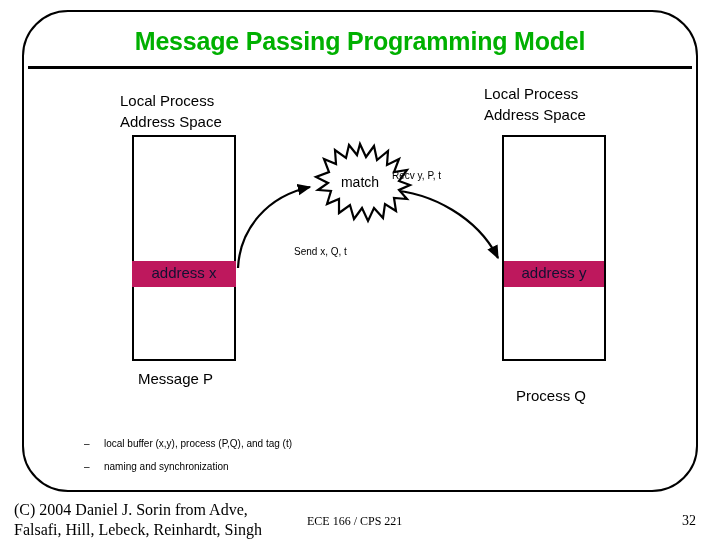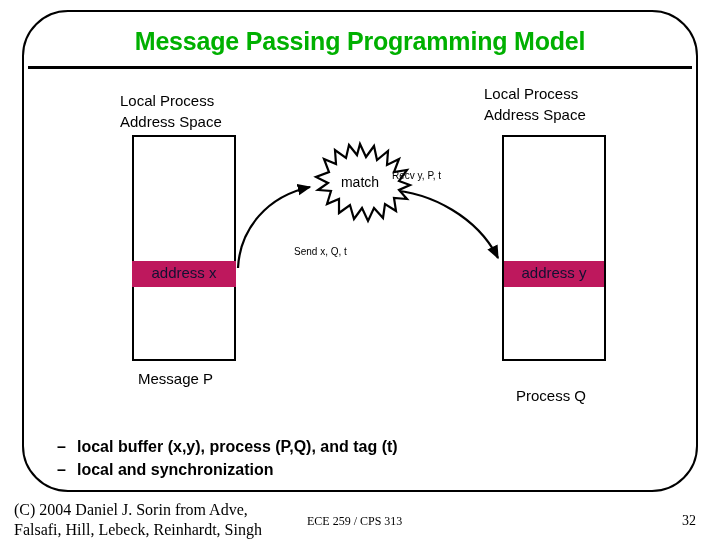--- a/index.html
+++ b/index.html
@@ -133,23 +133,23 @@
     top: 400px;
     font-size: 20px;
     font-weight: bold;
     color: #000;
     white-space: nowrap;
   }
   .bullet1 .dot { display: inline-block; width: 22px; }
 
   .bullet2 {
     position: absolute;
-    left: 57px;
-    font-size: 16px;
-    font-weight: bold;
+    left: 84px;
+    font-size: 10px;
+    font-weight: normal;
     color: #000;
     white-space: nowrap;
   }
   .bullet2 .dash { display: inline-block; width: 20px; }
   .bullet2.b1 { top: 438px; }
   .bullet2.b2 { top: 461px; }
 
   
   .footer {
     position: absolute;
@@ -219,21 +219,21 @@
   <div class="match-text">match</div>
   <div class="op-label send">Send x, Q, t</div>
   <div class="op-label recv">Recv y, P, t</div>
 
 
   <div class="bullet2 b1">
     <span class="dash">–</span><span>local buffer (x,y), process (P,Q), and tag (t)</span>
   </div>
 
   <div class="bullet2 b2">
-    <span class="dash">–</span><span>local and synchronization</span>
+    <span class="dash">–</span><span>naming and synchronization</span>
   </div>
 
   <div class="footer copyright">(C) 2004 Daniel J. Sorin from Adve,
 Falsafi, Hill, Lebeck, Reinhardt, Singh</div>
-  <div class="footer course">ECE 259 / CPS 313</div>
+  <div class="footer course">ECE 166 / CPS 221</div>
   <div class="footer pagenum">32</div>
 
 </div>
 
 </body></html>

